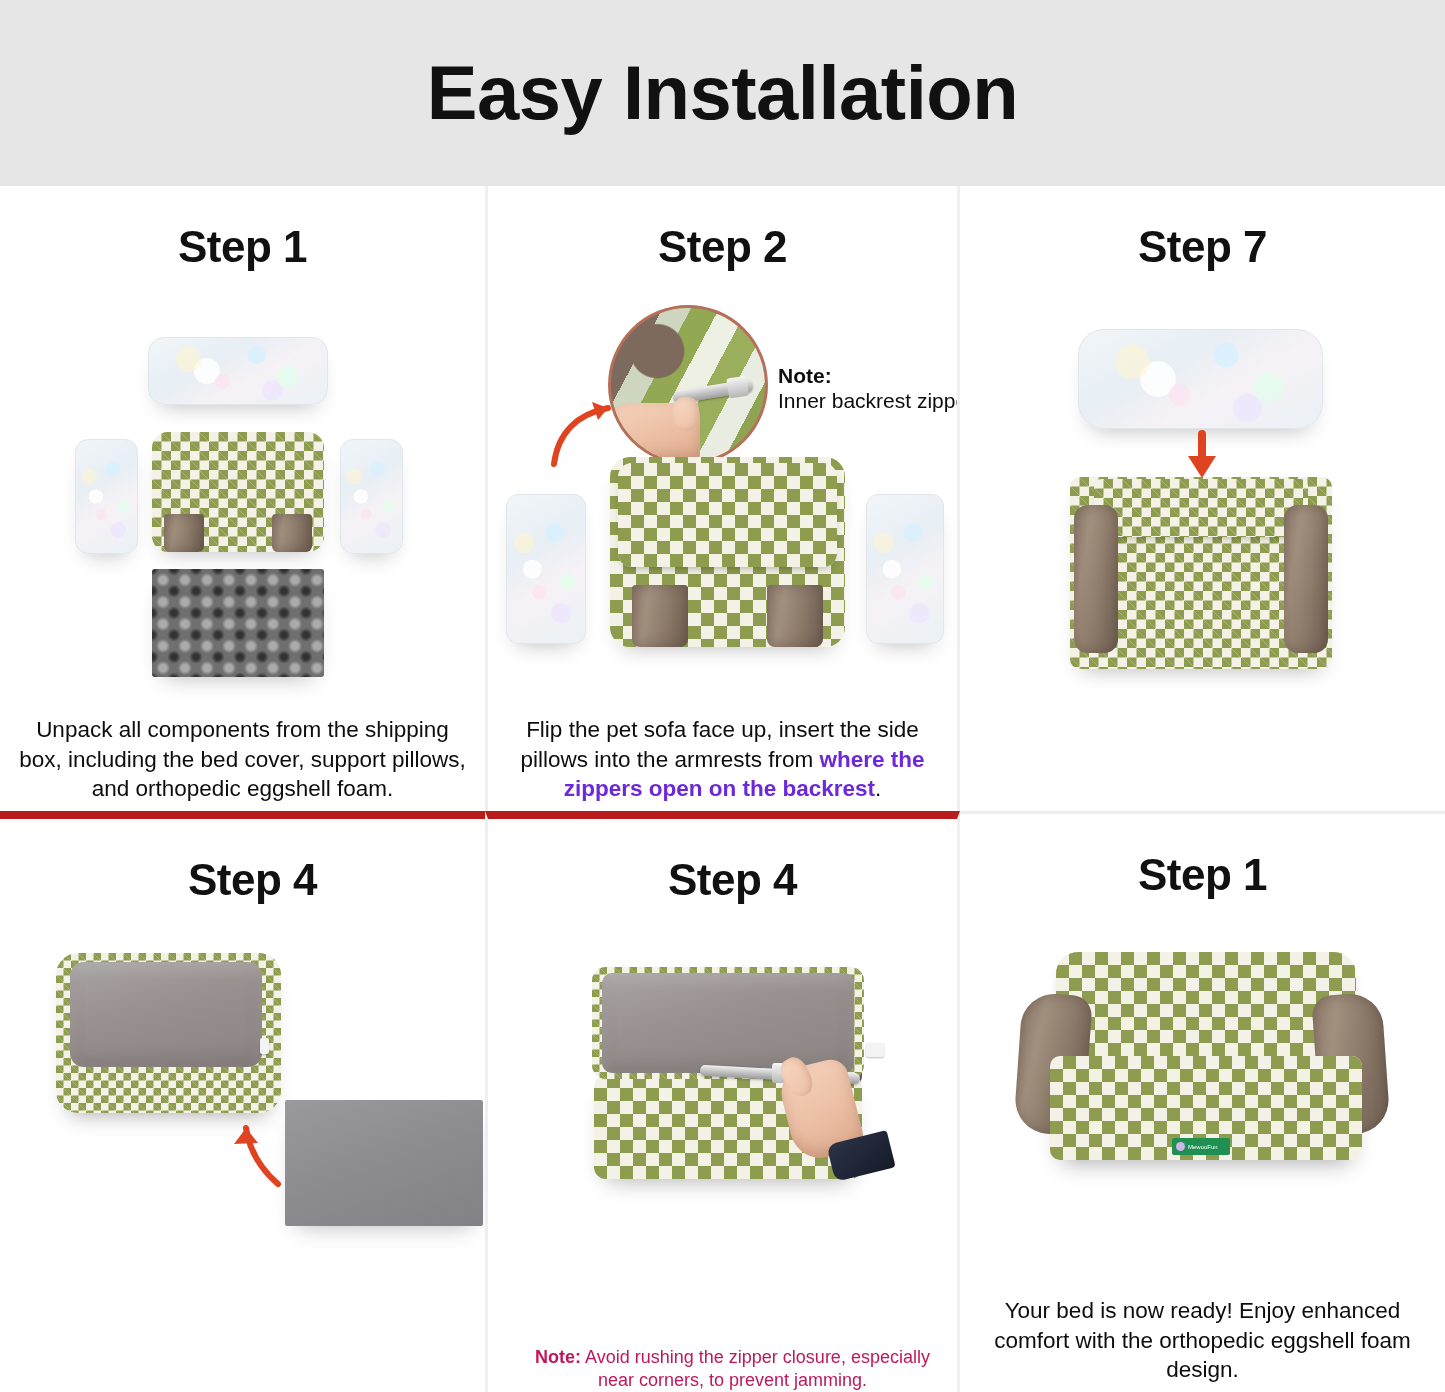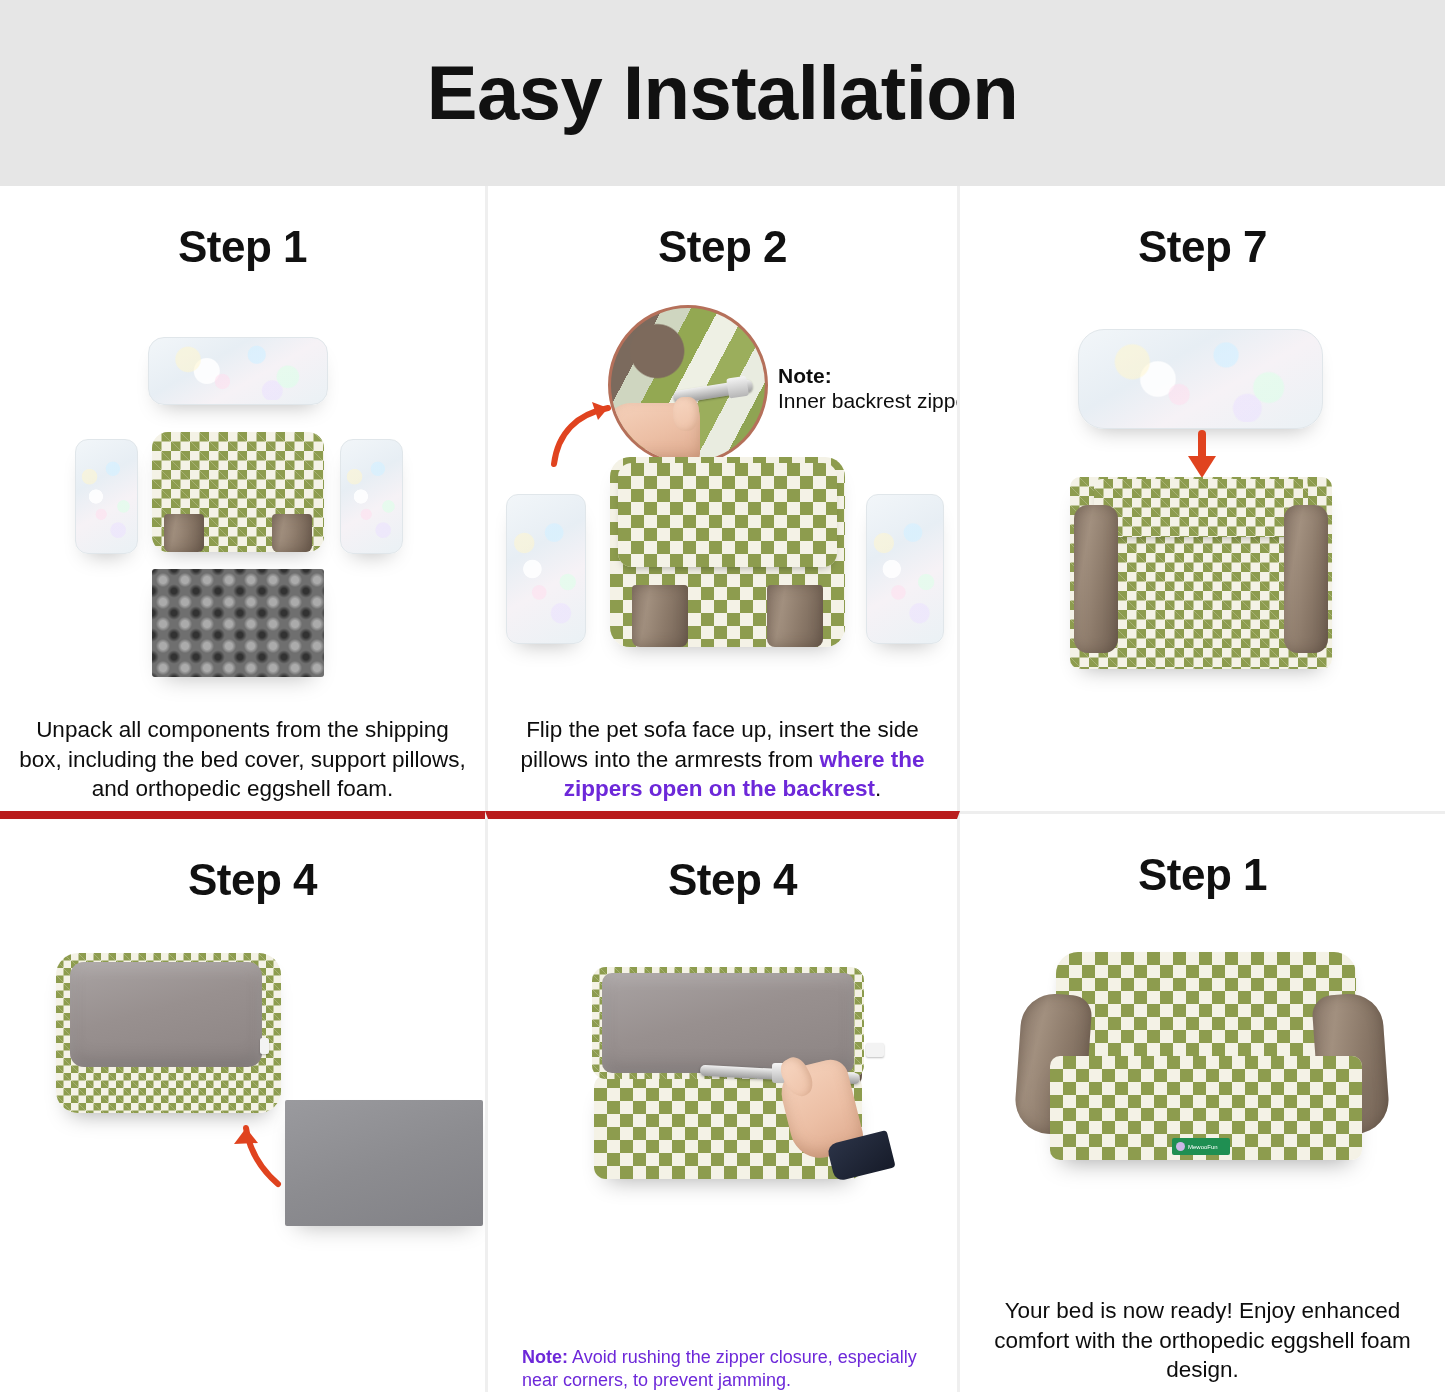--- a/index.html
+++ b/index.html
@@ -68,22 +68,22 @@
     font-size: 22.5px;
     line-height: 1.30;
     color: #0d0d0d;
     text-align: center;
     padding: 0 16px 8px 16px;
   }
   .caption .em-red { color: #6d28d9; font-weight: bold; }
   .sub-note {
     font-size: 18px;
     line-height: 1.28;
-    color: #6d28d9;
-    text-align: left;
+    color: #be185d;
+    text-align: center;
     padding: 6px 14px 0 14px;
   }
   .sub-note b { font-weight: bold; }
 
   
   .diamond-fabric {
     background-color: #f4f2e6;
     background-image:
       linear-gradient(45deg, #8d9c4e 25%, transparent 25%, transparent 75%, #8d9c4e 75%),
       linear-gradient(45deg, #8d9c4e 25%, transparent 25%, transparent 75%, #8d9c4e 75%);

